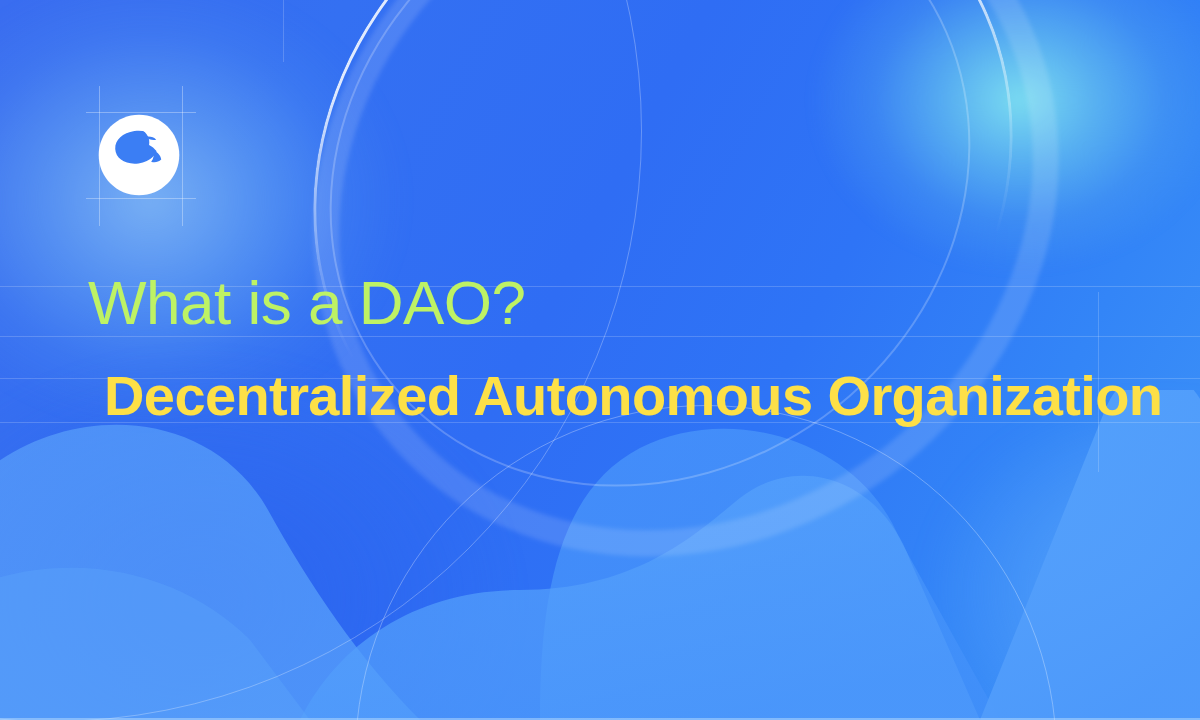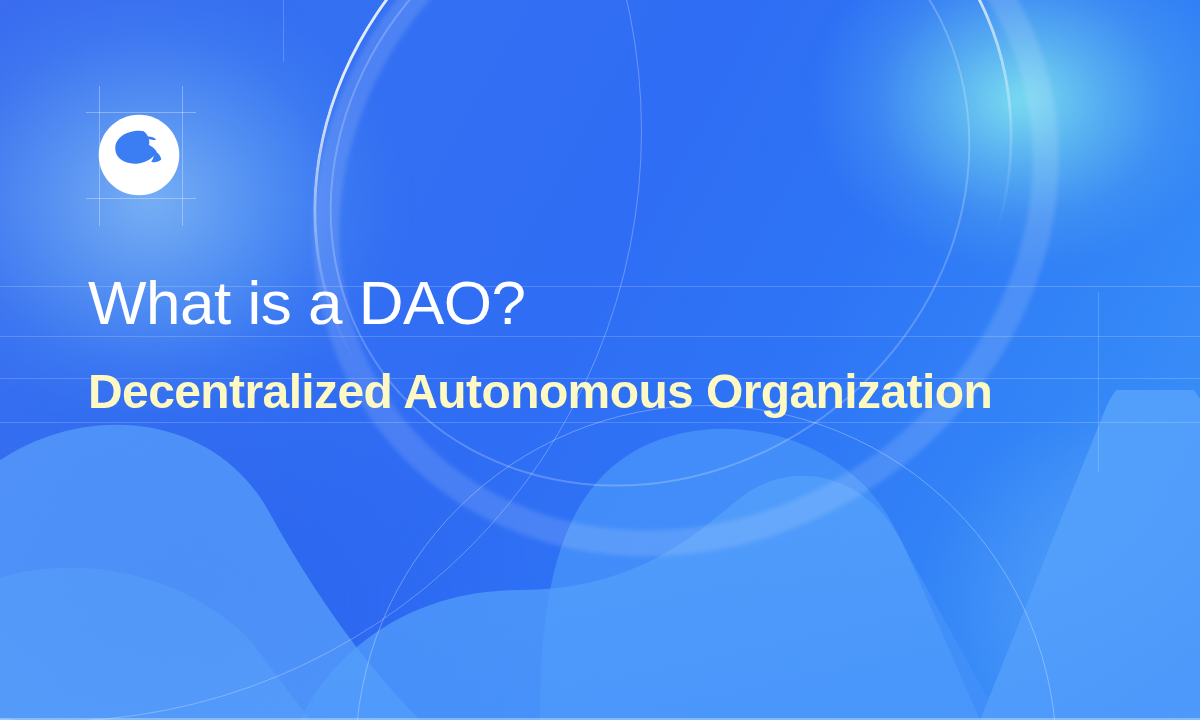--- a/index.html
+++ b/index.html
@@ -154,31 +154,31 @@
     left: 11px; top: 27px;
     width: 84px; height: 84px;
   }
 
   
   .title {
     position: absolute;
     left: 88px; top: 272px;
     font-size: 62px;
     font-weight: 300;
-    color: #ffffff;
+    color: #bef264;
     letter-spacing: -0.5px;
     line-height: 1;
     white-space: nowrap;
   }
   .subtitle {
     position: absolute;
-    left: 88px; top: 368px;
-    font-size: 48px;
+    left: 104px; top: 368px;
+    font-size: 56px;
     font-weight: 700;
-    color: #fef9c3;
+    color: #fde047;
     letter-spacing: -0.6px;
     line-height: 1;
     white-space: nowrap;
   }
 
   .edge-line {
     position: absolute;
     left: 0; bottom: 0; width: 1200px; height: 2px;
     background: rgba(200,230,255,0.45);
   }

